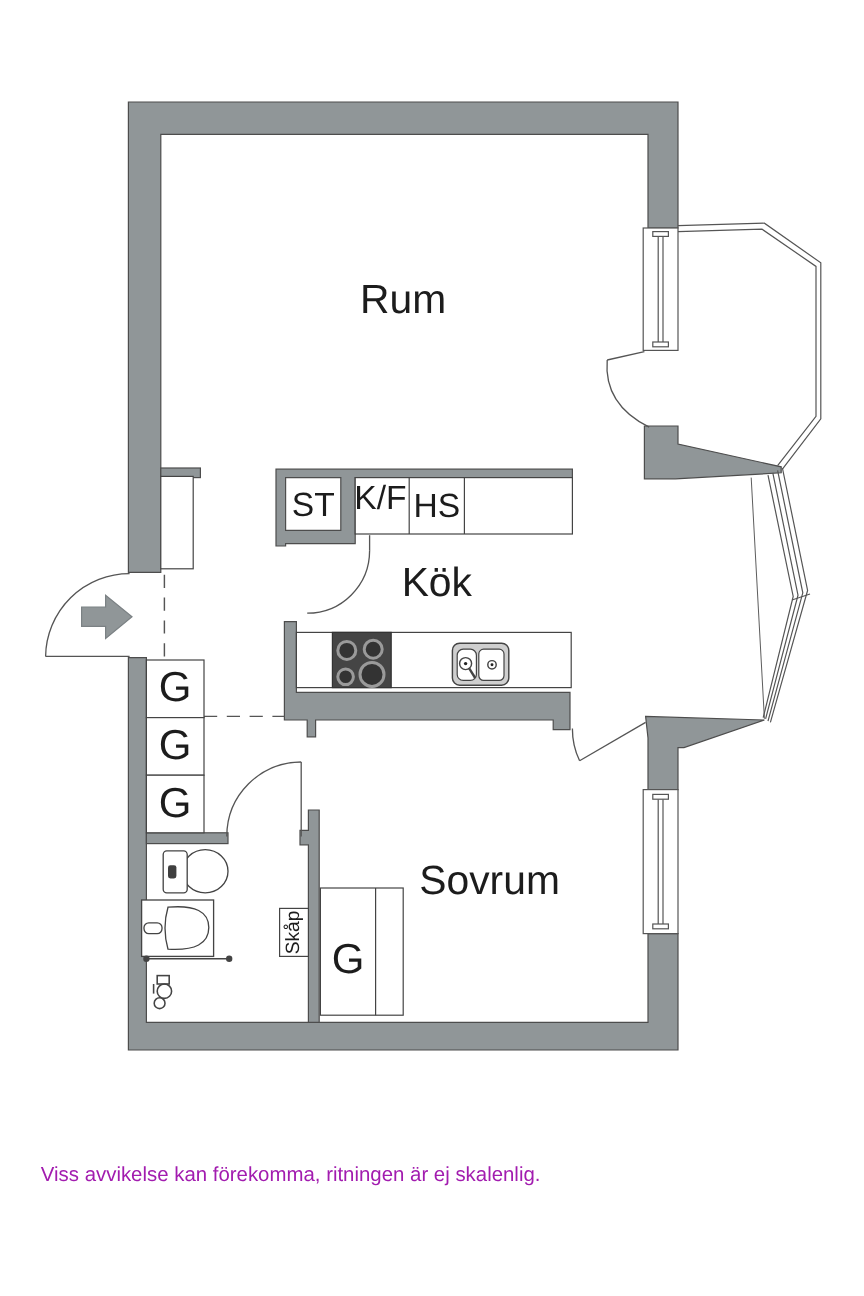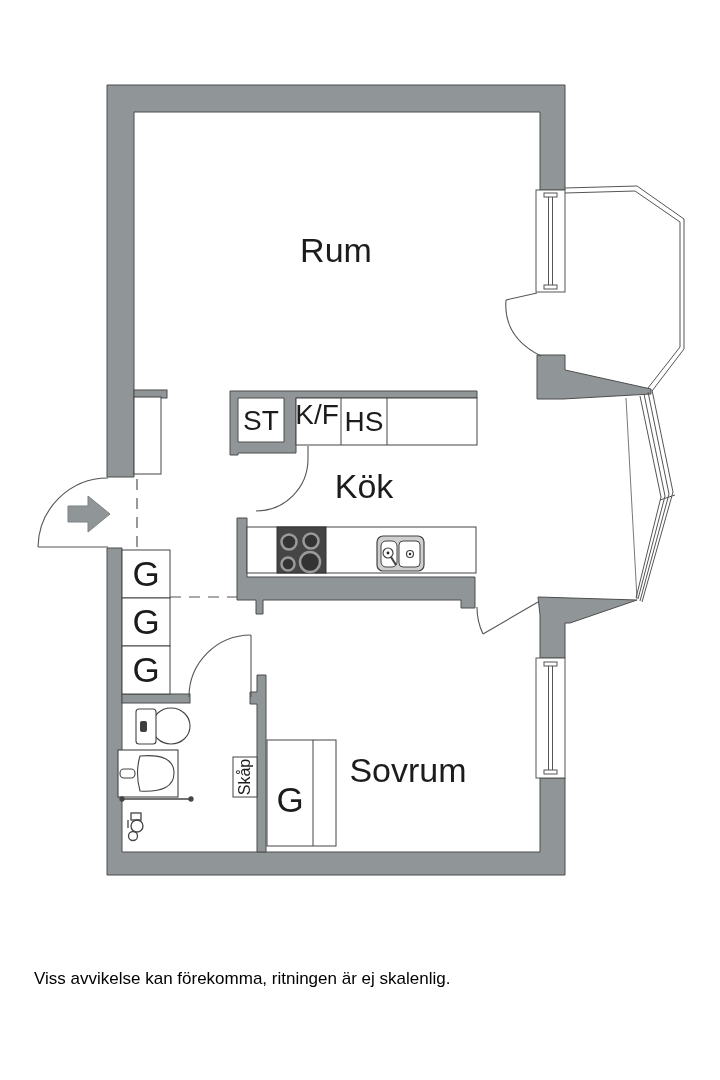--- a/index.html
+++ b/index.html
@@ -11,21 +11,21 @@
   .label{
     position:absolute;color:#1c1c1c;white-space:nowrap;
     transform:translate(-50%,-50%);line-height:1;
   }
   .room-label{font-size:34px;}
   .cab-label{font-size:28px;}
   .g-label{font-size:35px;}
   .skap-label{font-size:16px;transform:translate(-50%,-50%) rotate(-90deg);}
   .disclaimer{
     position:absolute;left:34px;top:970px;transform:none;
-    font-size:17px;color:#000000;
+    font-size:17px;color:#a21caf;
   }
 </style>
 </head>
 <body>
 
 <svg id="plan-canvas" width="720" height="1080" viewBox="0 0 720 1080">
 
   <g fill="#909698" stroke="#4d4d4d" stroke-width="1" stroke-linejoin="miter">
 
     <path d="M107,85 L565,85 L565,190 L540,190 L540,112 L134,112 L134,477 L107,477 Z"></path>
@@ -188,21 +188,21 @@
       <rect x="131" y="813" width="10" height="7"></rect>
       <circle cx="137" cy="826" r="6"></circle>
       <circle cx="133" cy="836" r="4.5"></circle>
       <line x1="128" y1="820" x2="128" y2="828"></line>
     </g>
   </g>
 </svg>
 
 <div class="label room-label" style="left:336px;top:250px;">Rum</div>
 <div class="label room-label" style="left:364px;top:486px;">Kök</div>
-<div class="label room-label" style="left:408px;top:770px;">Sovrum</div>
+<div class="label room-label" style="left:408px;top:734px;">Sovrum</div>
 
 <div class="label cab-label" style="left:261px;top:421px;">ST</div>
 <div class="label cab-label" style="left:317px;top:415px;">K/F</div>
 <div class="label cab-label" style="left:364px;top:422px;">HS</div>
 
 <div class="label g-label" style="left:146px;top:573px;">G</div>
 <div class="label g-label" style="left:146px;top:621px;">G</div>
 <div class="label g-label" style="left:146px;top:669px;">G</div>
 <div class="label g-label" style="left:290px;top:799px;">G</div>
 

